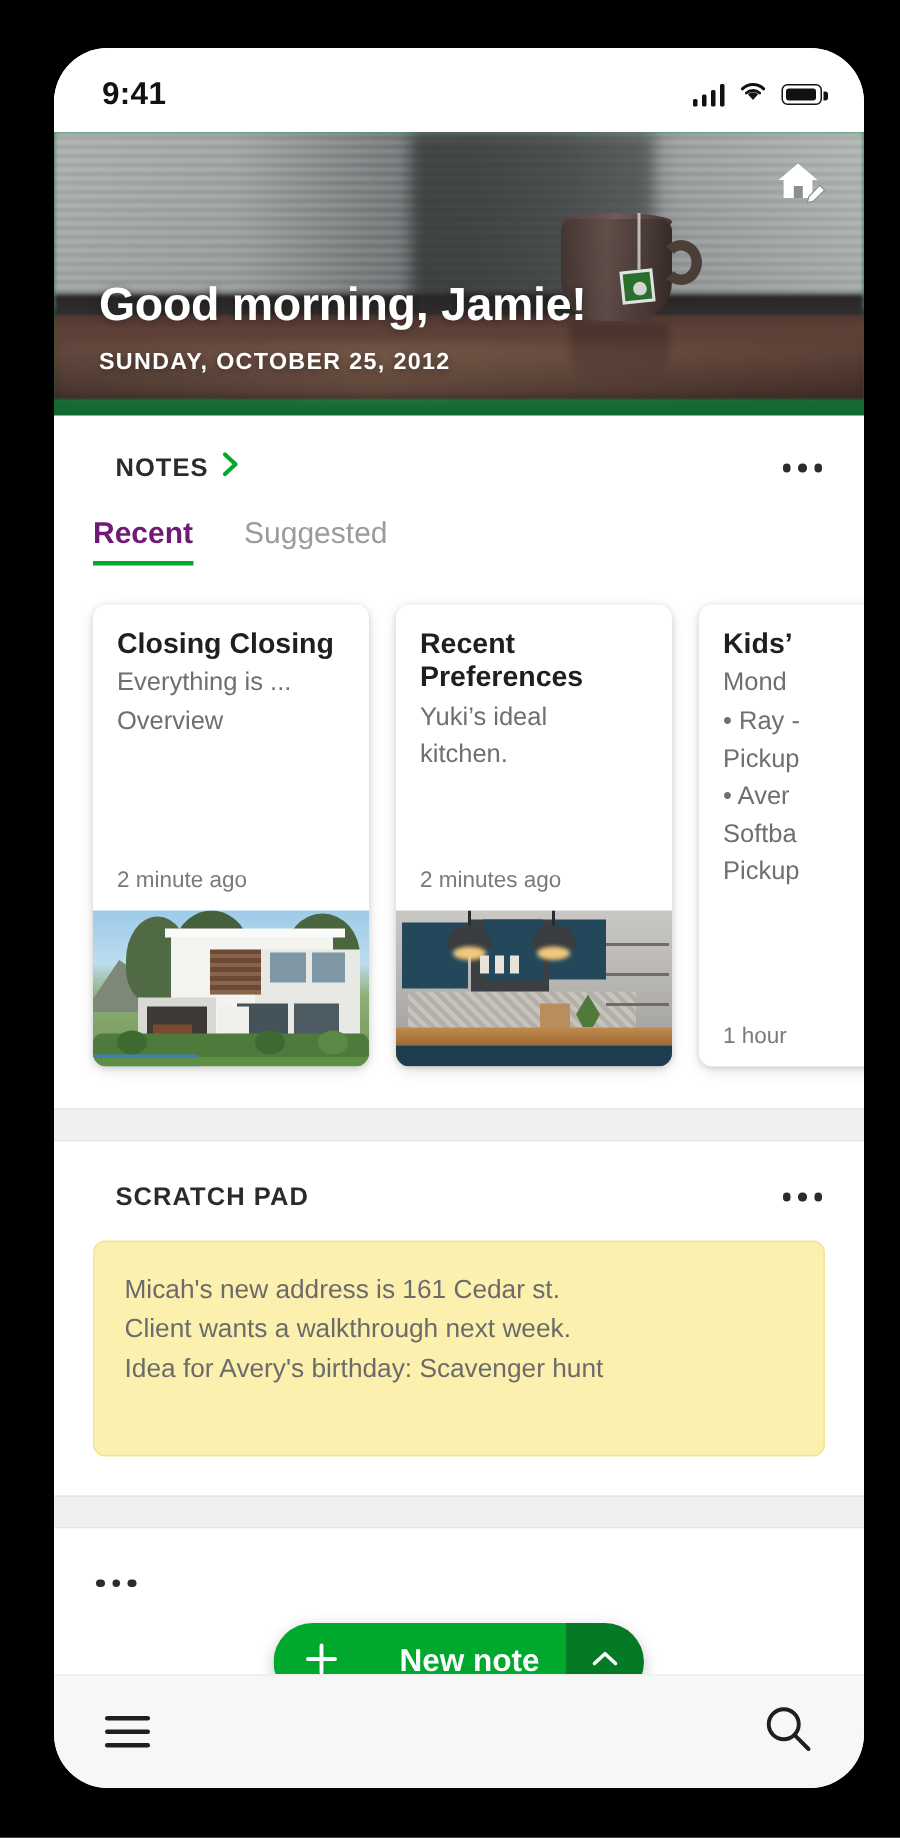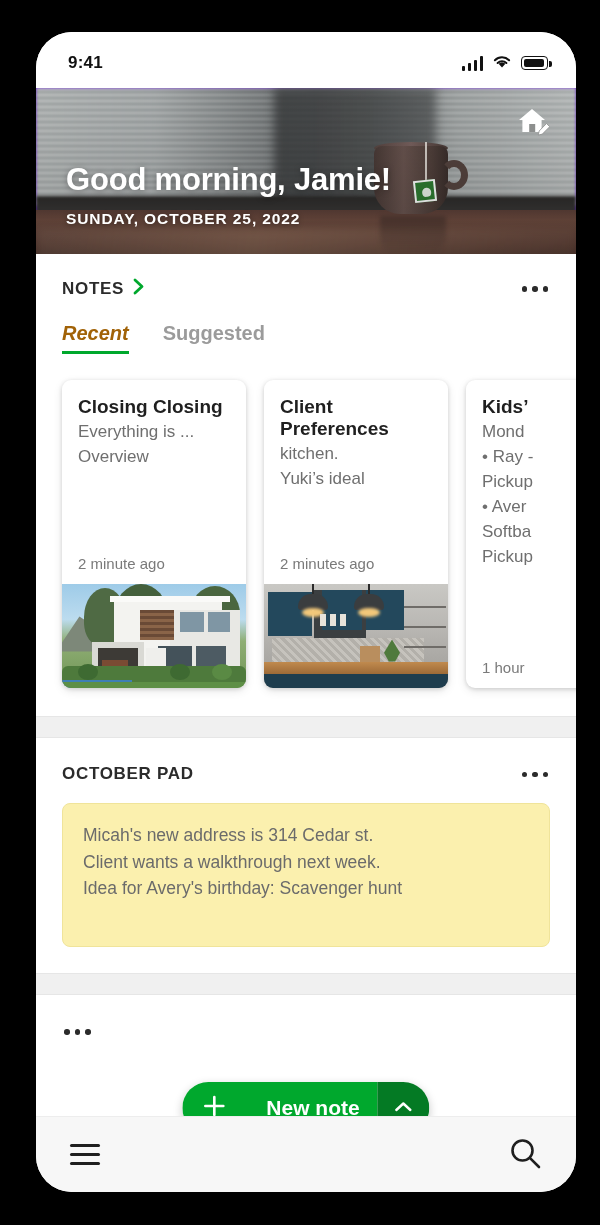--- a/index.html
+++ b/index.html
@@ -21,34 +21,34 @@
     background:#fff; border-radius:36px;
     overflow:hidden;
   }
 
   
   #status-bar {
     position:relative; height:56px; background:#fff;
     display:flex; align-items:center; justify-content:space-between;
     padding:6px 28px 0 32px;
   }
-  #status-time { font-size:17px; font-weight:600; color:#111; letter-spacing:.2px; }
+  #status-time { font-size:21px; font-weight:600; color:#111; letter-spacing:.2px; }
   #status-icons { display:flex; align-items:center; gap:9px; }
   .sig-bars { display:flex; align-items:flex-end; gap:2.5px; height:15px; }
   .sig-bars i { width:3.5px; background:#111; border-radius:1px; display:block; }
   .sig-bars i:nth-child(1){height:5px;} .sig-bars i:nth-child(2){height:8px;}
   .sig-bars i:nth-child(3){height:11px;} .sig-bars i:nth-child(4){height:15px;}
   .batt { width:27px; height:14px; border:1.8px solid #111; border-radius:4px; position:relative; }
   .batt::after{content:"";position:absolute;right:-4.5px;top:4px;width:2.5px;height:6px;background:#111;border-radius:0 2px 2px 0;}
   .batt i{position:absolute;left:1.6px;top:1.6px;bottom:1.6px;width:20px;background:#111;border-radius:2px;display:block;}
 
   
   #hero {
-    position:relative; height:166px; overflow:hidden;
-    background:#6d28d9;
+    position:relative; height:189px; overflow:hidden;
+    background:#15803d;
   }
   .hero-bg { position:absolute; inset:0; }
   .blinds {
     position:absolute; left:0; top:0; width:100%; height:118px;
     background:
       repeating-linear-gradient(to bottom,
         rgba(255,255,255,.42) 0px, rgba(255,255,255,.42) 2px,
         rgba(120,126,128,.30) 2px, rgba(120,126,128,.30) 6px),
       linear-gradient(to right, #b9bdbc 0%, #a9aeae 22%, #6a6e6f 42%,
         #4b4e4f 52%, #5d6161 62%, #a2a7a6 78%, #c2c6c5 100%);
@@ -96,31 +96,31 @@
   #hero-text{position:absolute;left:30px;bottom:26px;}
   #greeting{color:#fff;font-size:31px;font-weight:700;letter-spacing:-.2px;
     text-shadow:0 1px 6px rgba(0,0,0,.35);}
   #hero-date{color:#fff;font-size:15.5px;font-weight:700;letter-spacing:.9px;
     margin-top:12px;text-shadow:0 1px 5px rgba(0,0,0,.4);}
 
   
   .section-head{display:flex;align-items:center;justify-content:space-between;
     padding:0 26px;}
   .sh-left{display:flex;align-items:center;gap:9px;}
-  .sh-title{font-size:17px;font-weight:700;color:#2b2b2b;letter-spacing:.7px;}
+  .sh-title{font-size:17px;font-weight:700;color:#2b2b2b;letter-spacing:.7px;margin-left:15px;}
   .chev-right{display:block;}
   .kebab{display:flex;gap:5px;align-items:center;padding:8px 2px;}
   .kebab i{width:5.5px;height:5.5px;border-radius:50%;background:#2b2b2b;display:block;}
 
   
   #notes-section{padding-top:24px;background:#fff;}
   #notes-tabs{display:flex;gap:34px;padding:0 26px;margin-top:22px;}
   .tab{font-size:20px;padding-bottom:6px;}
-  .tab.active{color:#a16207;font-weight:600;border-bottom:3px solid #00a82d;font-style:italic;}
-  .tab.inactive{color:#9b9b9b;font-weight:700;}
+  .tab.active{color:#701a75;font-weight:600;border-bottom:3px solid #00a82d;}
+  .tab.inactive{color:#9b9b9b;font-weight:400;}
   #notes-strip{display:flex;gap:18px;padding:22px 0 28px 26px;margin-top:4px;overflow:hidden;}
   .note-card{
     flex:0 0 184px;width:184px;height:308px;background:#fff;border-radius:9px;
     box-shadow:0 1px 4px rgba(0,0,0,.14), 0 3px 10px rgba(0,0,0,.10);
     display:flex;flex-direction:column;overflow:hidden;
   }
   .nc-body{padding:16px 16px 0 16px;flex:1;display:flex;flex-direction:column;}
   .nc-title{font-size:19px;font-weight:700;color:#1f1f1f;line-height:1.18;}
   .nc-snippet{font-size:17px;color:#6f6f6f;line-height:1.3;margin-top:3px;}
   .nc-time{font-size:15px;color:#7a7a7a;margin-top:auto;padding-bottom:12px;}
@@ -258,21 +258,21 @@
       <div class="hero-scrim"></div>
       <span id="home-edit-icon">
         <svg width="34" height="32" viewBox="0 0 34 32">
           <path d="M16 3 L29 14 h-3.4 v12 H6.4 V14 H3 z" fill="#fff"></path>
           <rect x="13.2" y="18" width="6" height="8" fill="#8d8f8e"></rect>
           <path d="M30.5 17.5 l3.2 3.2 -7.4 7.4 -4 .9 .9-4 z" fill="#fff" stroke="#8d8f8e" stroke-width=".8"></path>
         </svg>
       </span>
       <div id="hero-text">
         <div id="greeting">Good morning, Jamie!</div>
-        <div id="hero-date">SUNDAY, OCTOBER 25, 2022</div>
+        <div id="hero-date">SUNDAY, OCTOBER 25, 2012</div>
       </div>
     </div>
 
     <div id="notes-section">
       <div class="section-head">
         <div class="sh-left">
           <span class="sh-title">NOTES</span>
           <span class="chev-right">
             <svg width="12" height="17" viewBox="0 0 12 17">
                 <path d="M2 2 L9 8.5 L2 15" stroke="#00a82d" stroke-width="2.8" fill="none" stroke-linecap="round" stroke-linejoin="round"></path>
@@ -321,23 +321,23 @@
             <div class="ih-shrub s1"></div>
               <div class="ih-shrub s2"></div>
               <div class="ih-shrub s3"></div>
             <div class="ih-pool"></div>
               <div class="ih-lawn"></div>
           </div>
         </div>
 
         <div class="note-card">
           <div class="nc-body">
-            <div class="nc-title">Client Preferences</div>
+            <div class="nc-title">Recent Preferences</div>
+            <div class="nc-snippet">Yuki’s ideal</div>
             <div class="nc-snippet">kitchen.</div>
-            <div class="nc-snippet">Yuki’s ideal</div>
             <div class="nc-time">2 minutes ago</div>
           </div>
           <div class="nc-img img-kitchen">
             <div class="ik-back"></div>
             <div class="ik-cab c1"></div>
               <div class="ik-cab c2"></div>
               <div class="ik-cab c3"></div>
             <div class="ik-tile"></div>
             <div class="ik-lampcord l1"></div>
               <div class="ik-lampcord l2"></div>
@@ -369,29 +369,29 @@
           </div>
         </div>
 
       </div>
     </div>
 
     <div class="divider"></div>
 
     <div id="scratch-section">
       <div class="section-head">
-        <span class="sh-title">OCTOBER PAD</span>
+        <span class="sh-title">SCRATCH PAD</span>
         <span class="kebab">
             <i></i>
             <i></i>
             <i></i>
           </span>
       </div>
       <div id="scratch-note">
-        <div class="sp-line">Micah's new address is 314 Cedar st.</div>
+        <div class="sp-line">Micah's new address is 161 Cedar st.</div>
         <div class="sp-line">Client wants a walkthrough next week.</div>
         <div class="sp-line">Idea for Avery's birthday: Scavenger hunt</div>
       </div>
     </div>
 
     <div class="divider"></div>
 
     <div id="pinned-section">
       <div class="section-head">
         <span class="kebab">

